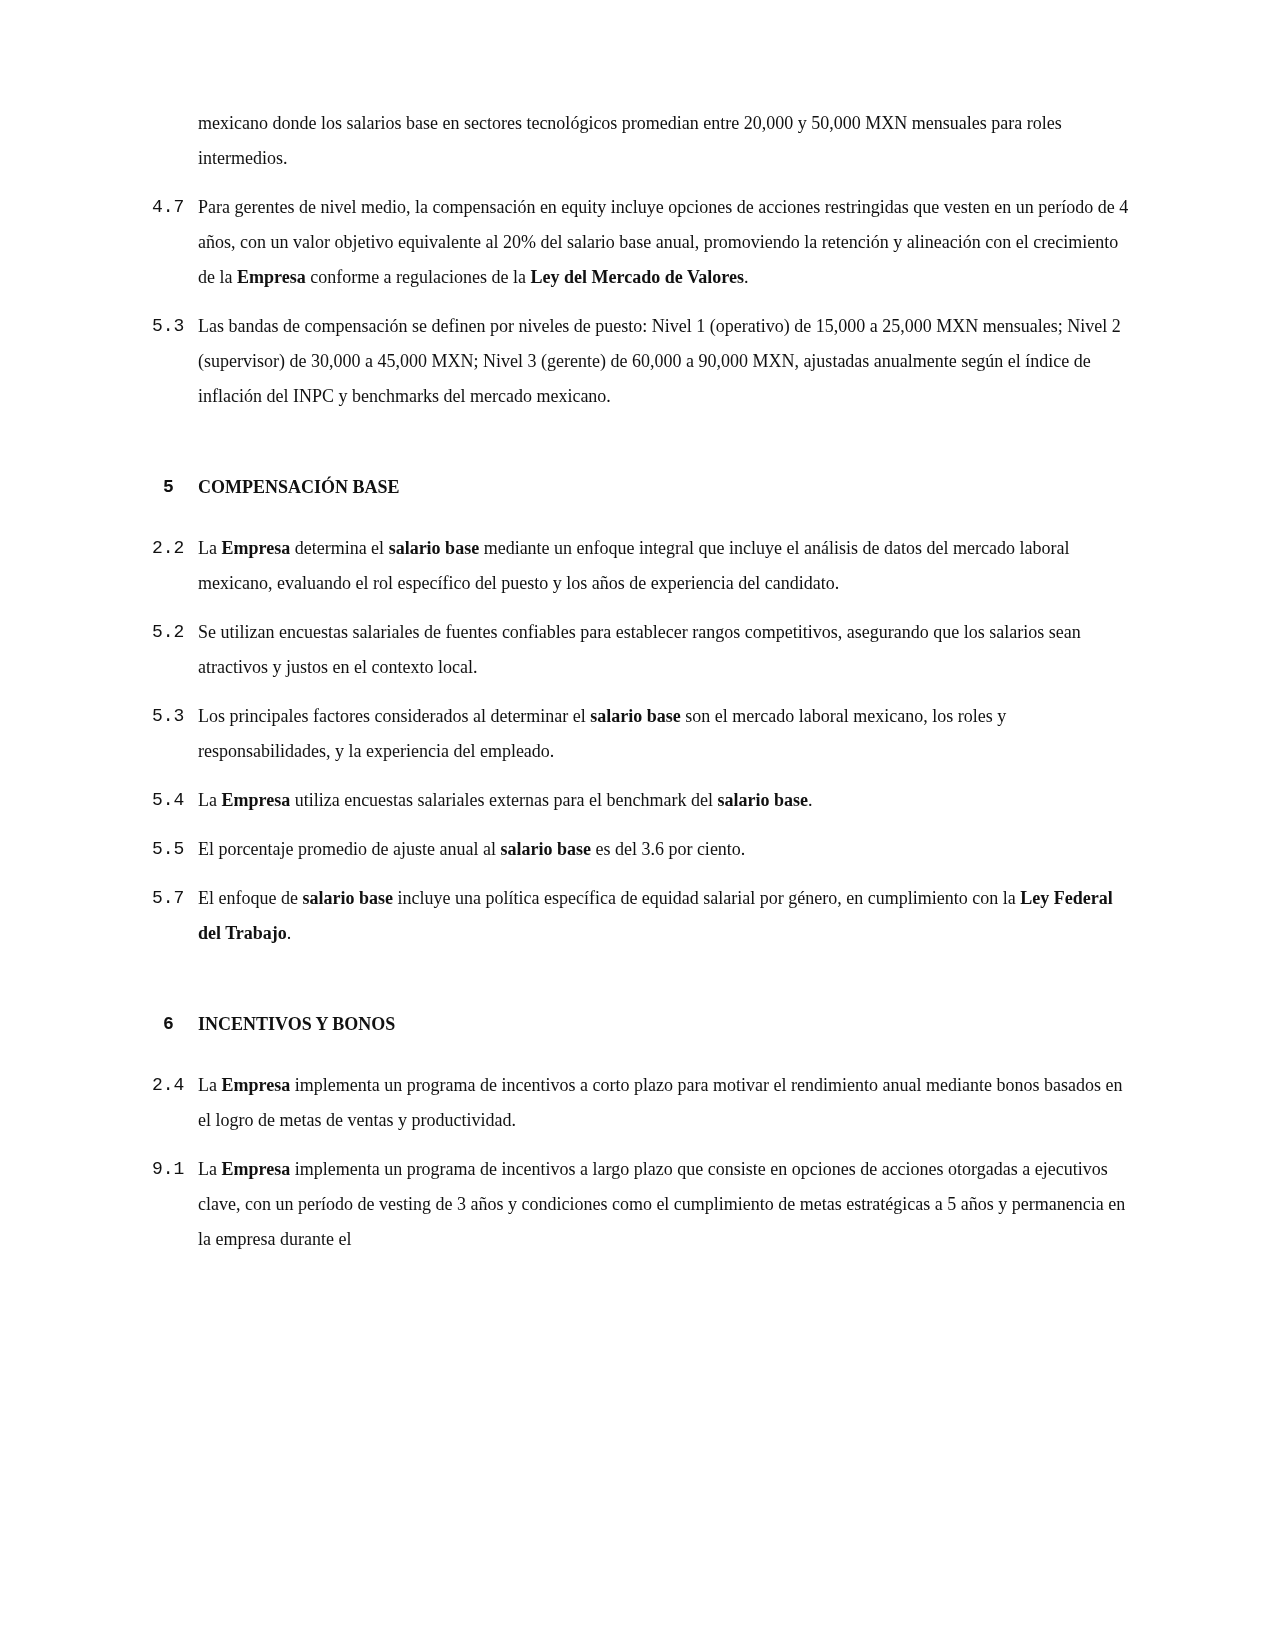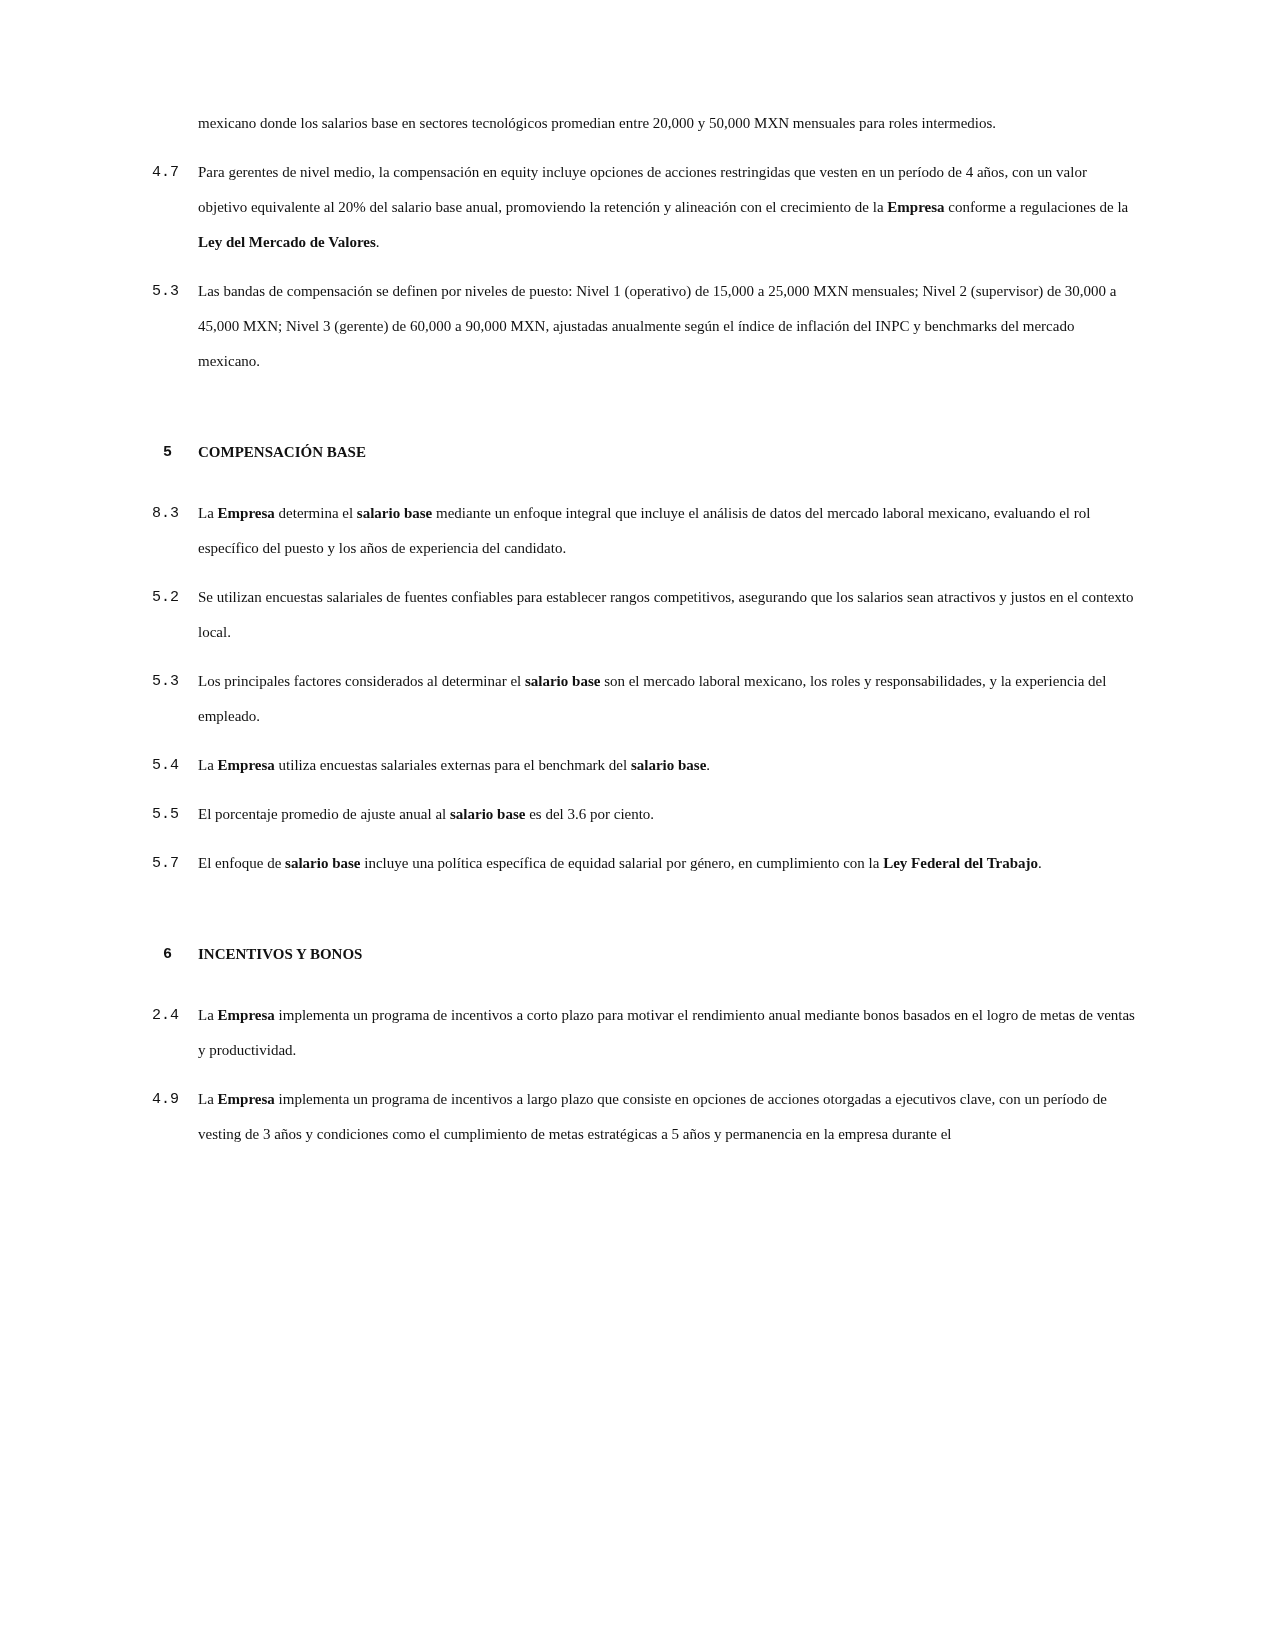--- a/index.html
+++ b/index.html
@@ -13,21 +13,21 @@
     width:1275px;
   }
   .page{
     position:relative;
     width:1275px;
     height:1650px;
     box-sizing:border-box;
     background:var(--paper);
     color:var(--ink);
     font-family:"Liberation Serif","DejaVu Serif",serif;
-    font-size:15px;
+    font-size:18px;
     line-height:35px;
     padding:106px 138px 0 152px;
     overflow:hidden;
   }
   .block{
     display:flex;
     align-items:flex-start;
     margin:0 0 14px 0;
   }
   .block .num{
@@ -68,21 +68,21 @@
       </div>
       <div class="block item">
         <span class="num">5.3</span>
         <span class="txt"><span>Las bandas de compensación se definen por niveles de puesto: Nivel 1 (operativo) de 15,000 a 25,000 MXN mensuales; Nivel 2 (supervisor) de 30,000 a 45,000 MXN; Nivel 3 (gerente) de 60,000 a 90,000 MXN, ajustadas anualmente según el índice de inflación del INPC y benchmarks del mercado mexicano.</span></span>
       </div>
       <div class="block heading">
         <span class="num">5</span>
         <span class="txt"><span class="bold">COMPENSACIÓN BASE</span></span>
       </div>
       <div class="block item">
-        <span class="num">8.3</span>
+        <span class="num">2.2</span>
         <span class="txt"><span>La </span><span class="bold">Empresa</span><span> determina el </span><span class="bold">salario base</span><span> mediante un enfoque integral que incluye el análisis de datos del mercado laboral mexicano, evaluando el rol específico del puesto y los años de experiencia del candidato.</span></span>
       </div>
       <div class="block item">
         <span class="num">5.2</span>
         <span class="txt"><span>Se utilizan encuestas salariales de fuentes confiables para establecer rangos competitivos, asegurando que los salarios sean atractivos y justos en el contexto local.</span></span>
       </div>
       <div class="block item">
         <span class="num">5.3</span>
         <span class="txt"><span>Los principales factores considerados al determinar el </span><span class="bold">salario base</span><span> son el mercado laboral mexicano, los roles y responsabilidades, y la experiencia del empleado.</span></span>
       </div>
@@ -100,17 +100,17 @@
       </div>
       <div class="block heading">
         <span class="num">6</span>
         <span class="txt"><span class="bold">INCENTIVOS Y BONOS</span></span>
       </div>
       <div class="block item">
         <span class="num">2.4</span>
         <span class="txt"><span>La </span><span class="bold">Empresa</span><span> implementa un programa de incentivos a corto plazo para motivar el rendimiento anual mediante bonos basados en el logro de metas de ventas y productividad.</span></span>
       </div>
       <div class="block item">
-        <span class="num">4.9</span>
+        <span class="num">9.1</span>
         <span class="txt"><span>La </span><span class="bold">Empresa</span><span> implementa un programa de incentivos a largo plazo que consiste en opciones de acciones otorgadas a ejecutivos clave, con un período de vesting de 3 años y condiciones como el cumplimiento de metas estratégicas a 5 años y permanencia en la empresa durante el</span></span>
       </div>
     </div>
 </div>
 
 </body></html>

